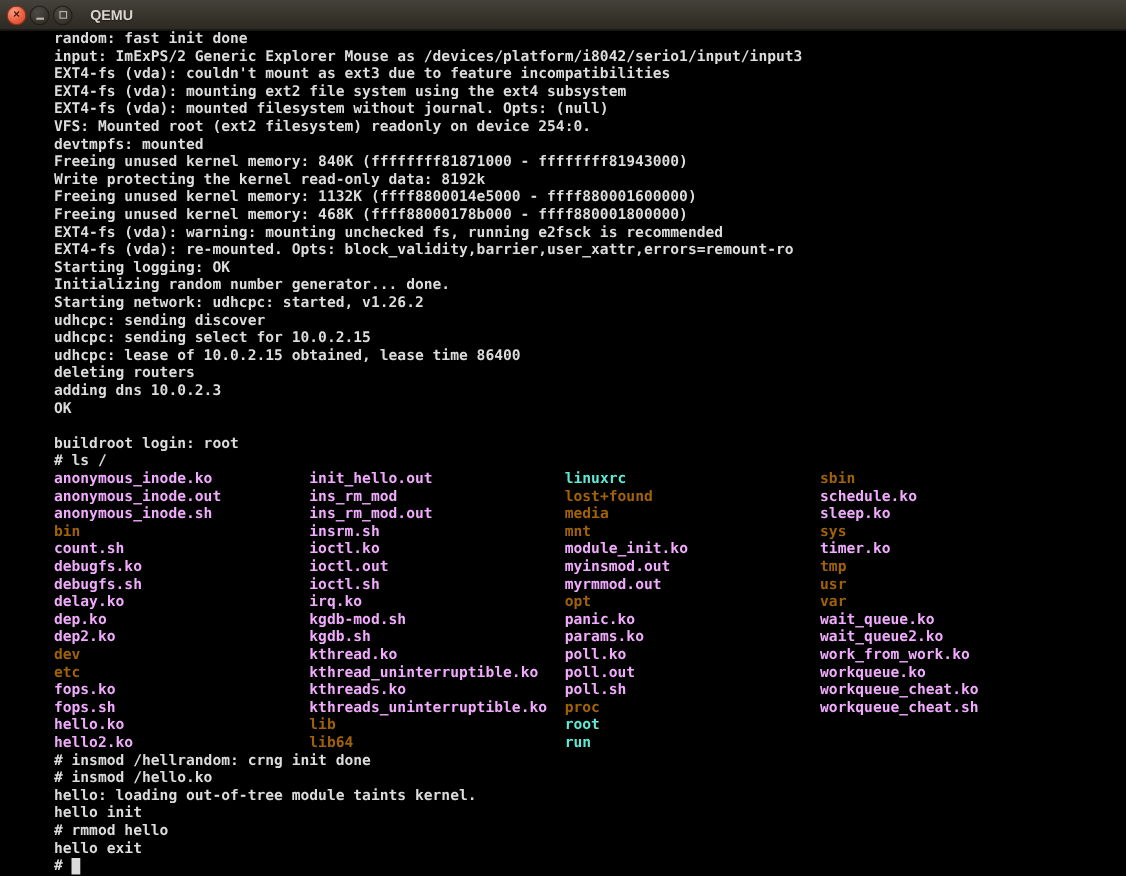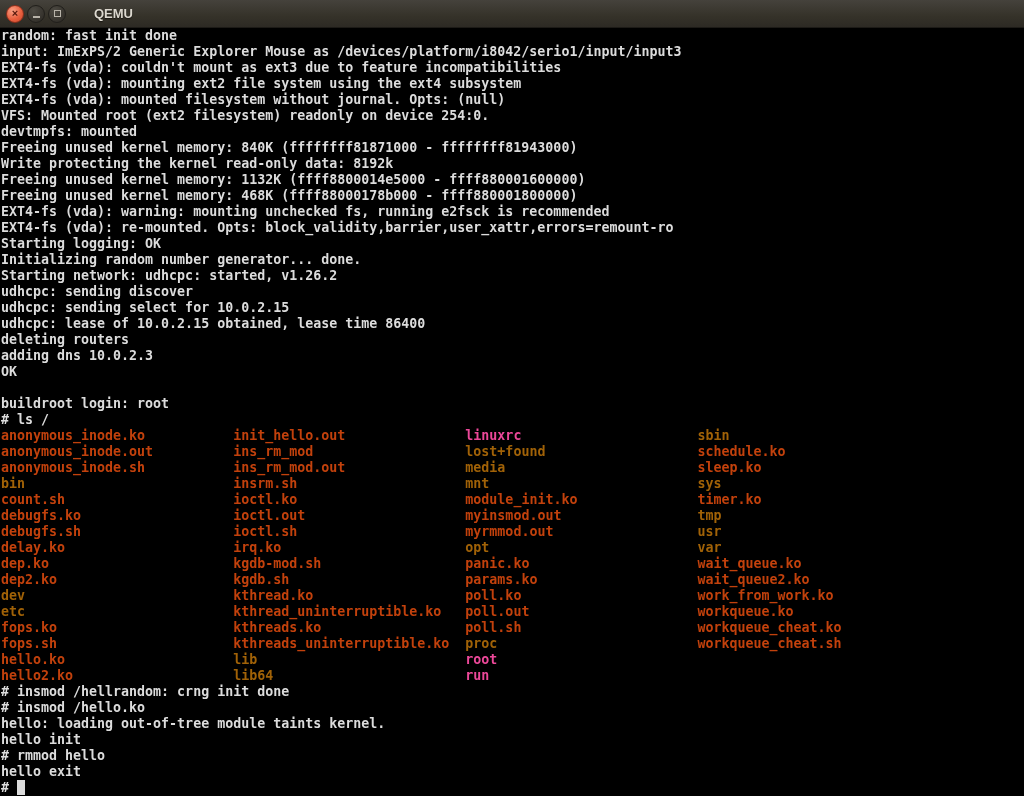--- a/index.html
+++ b/index.html
@@ -13,30 +13,30 @@
               border-bottom:1px solid #1d1b17; position:relative; }
   .tb-btn { width:18px; height:18px; border-radius:50%; display:flex;
             align-items:center; justify-content:center; cursor:default;
             font-size:11px; font-weight:bold; line-height:1; }
   .tb-close { margin-left:6px; background:radial-gradient(circle at 35% 30%, #f9a084, #e8603f 55%, #c9472c);
               border:1px solid #8e2f1c; color:#57180c; }
   .tb-min, .tb-max { margin-left:3px; background:radial-gradient(circle at 35% 30%, #4d4a43, #37342e 65%, #2b2823);
                      border:1px solid #211f1b; color:#b8b3a9; }
   .tb-min span { display:block; width:7px; height:2px; background:#b8b3a9; margin-top:6px; }
   .tb-max span { display:block; width:7px; height:7px; border:1.5px solid #b8b3a9; }
-  .tb-title { margin-left:28px; font-size:13px; font-weight:bold; color:#dcd8cf;
+  .tb-title { margin-left:16px; font-size:13px; font-weight:bold; color:#dcd8cf;
               text-shadow:0 1px 1px #1a1813; }
 
   
   .terminal { height:768px; flex:1; overflow:hidden; padding-left:1px;
               font-family:"DejaVu Sans Mono", monospace;
               font-size:13.3px; font-weight:bold; white-space:pre; }
-  .line { height:16px; line-height:16px; }
+  .line { height:16px; line-height:16px;padding-left:48px; }
 </style>
-<style>.terminal{background:#000000;color:#dcdcdc}.c-green{color:#c2410c}.c-blue{color:#a16207}.c-cyan{color:#ec4899}.c-cursor{background:#dcdcdc;color:#000000}</style></head>
+<style>.terminal{background:#000000;color:#dcdcdc}.c-green{color:#f0abfc}.c-blue{color:#a16207}.c-cyan{color:#5eead4}.c-cursor{background:#dcdcdc;color:#000000}</style></head>
 <body>
 
 <div class="window">
   <div class="titlebar">
     <div class="tb-btn tb-close">
       <span>×</span>
     </div>
     <div class="tb-btn tb-min">
       <span></span>
     </div>

